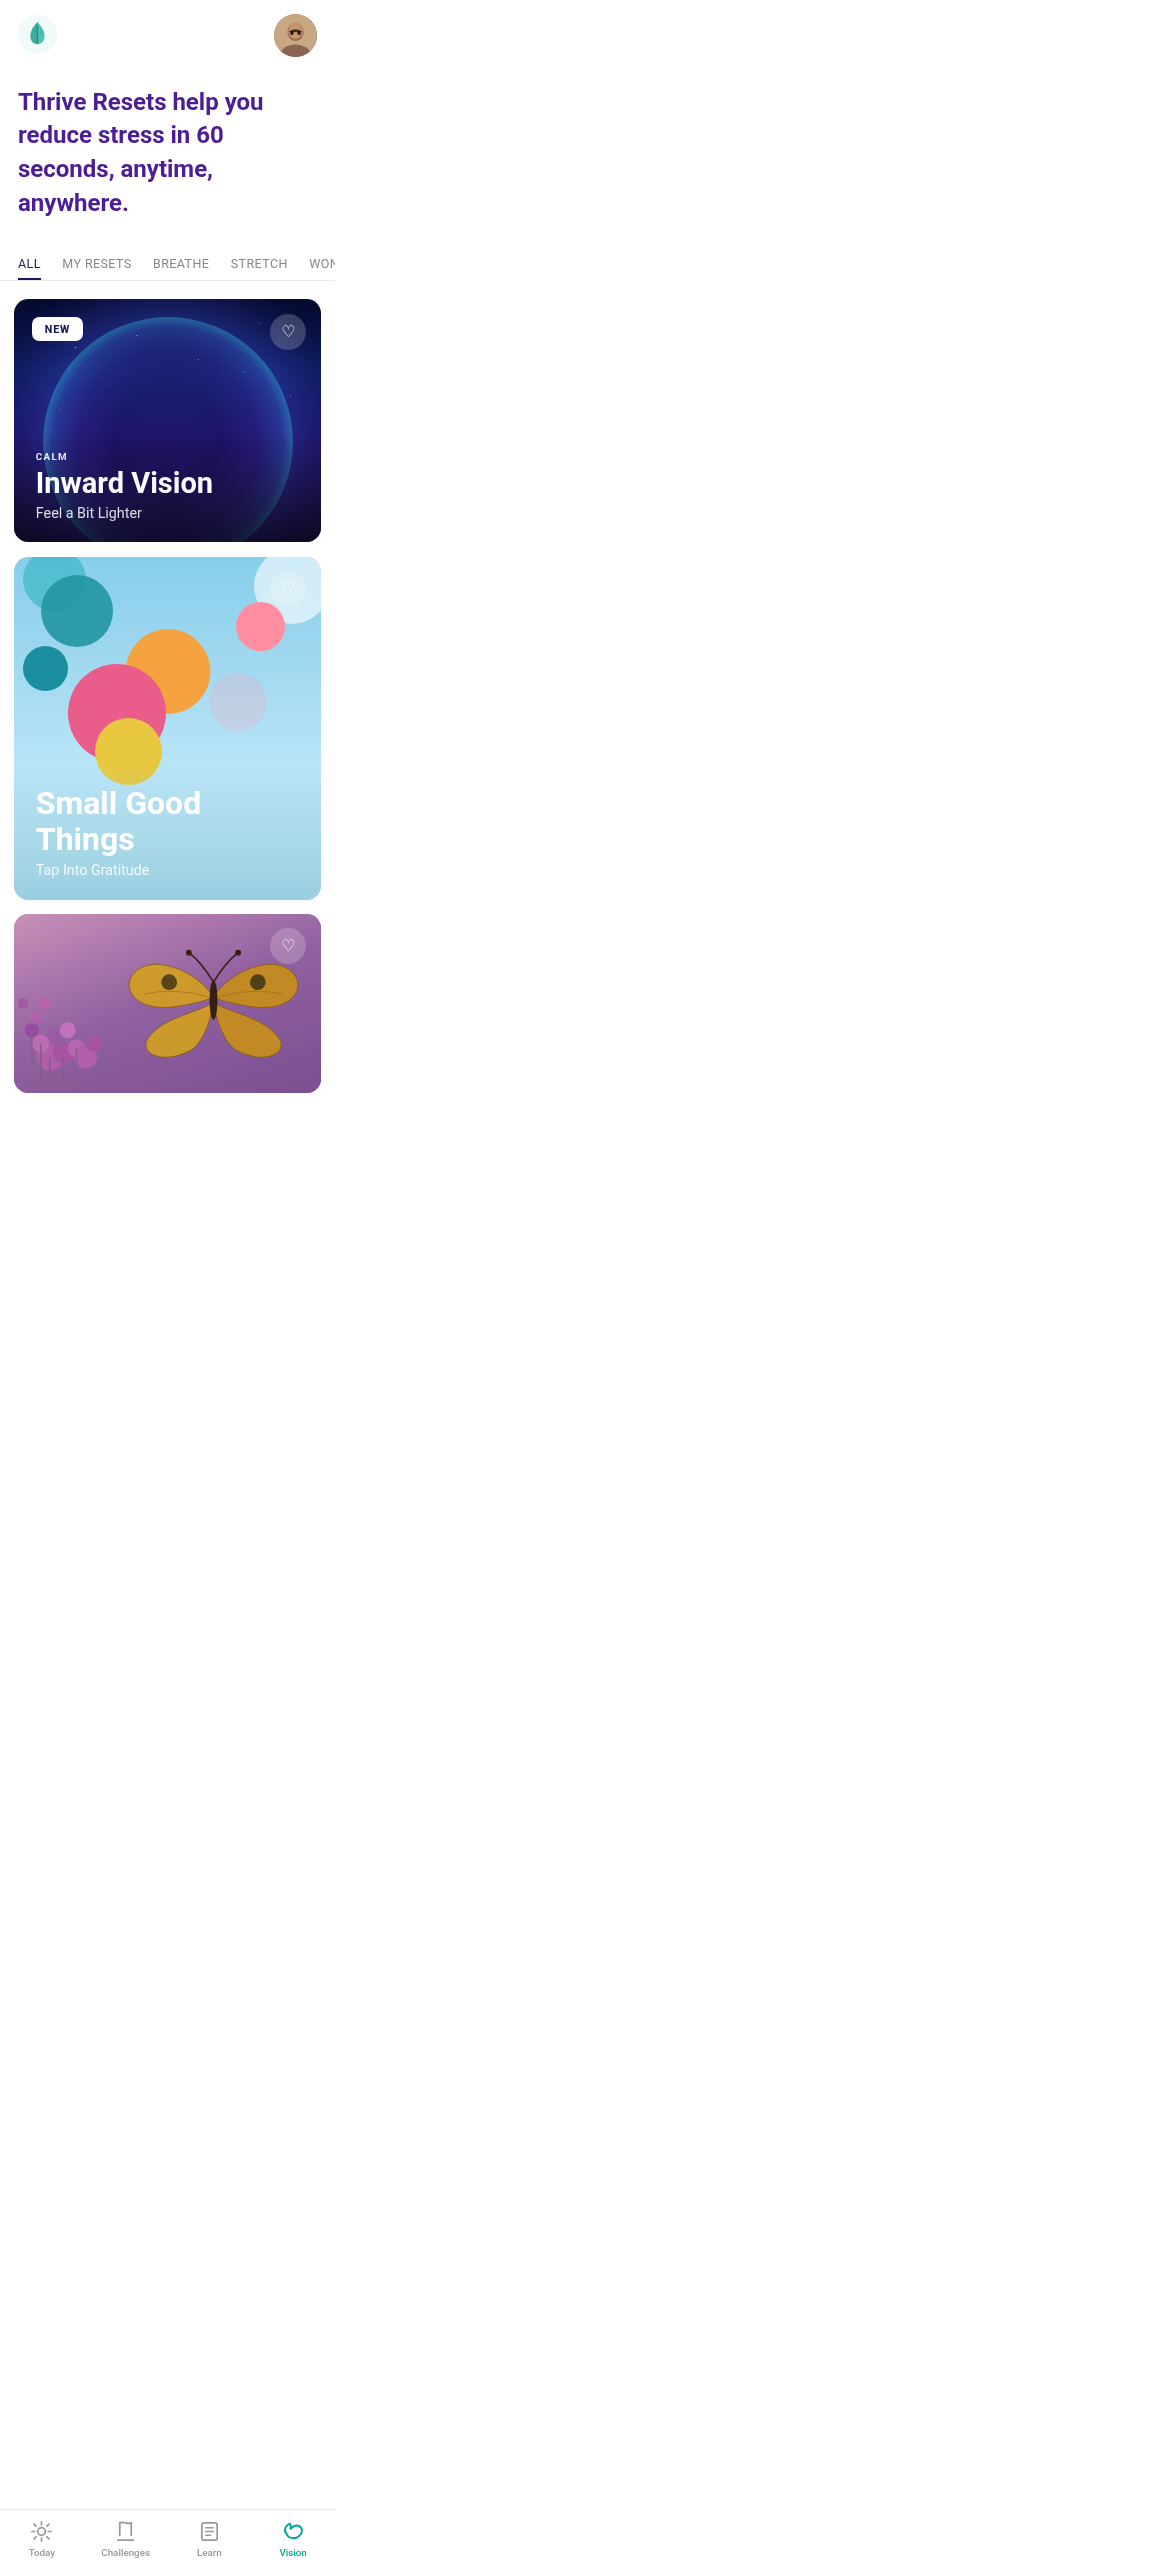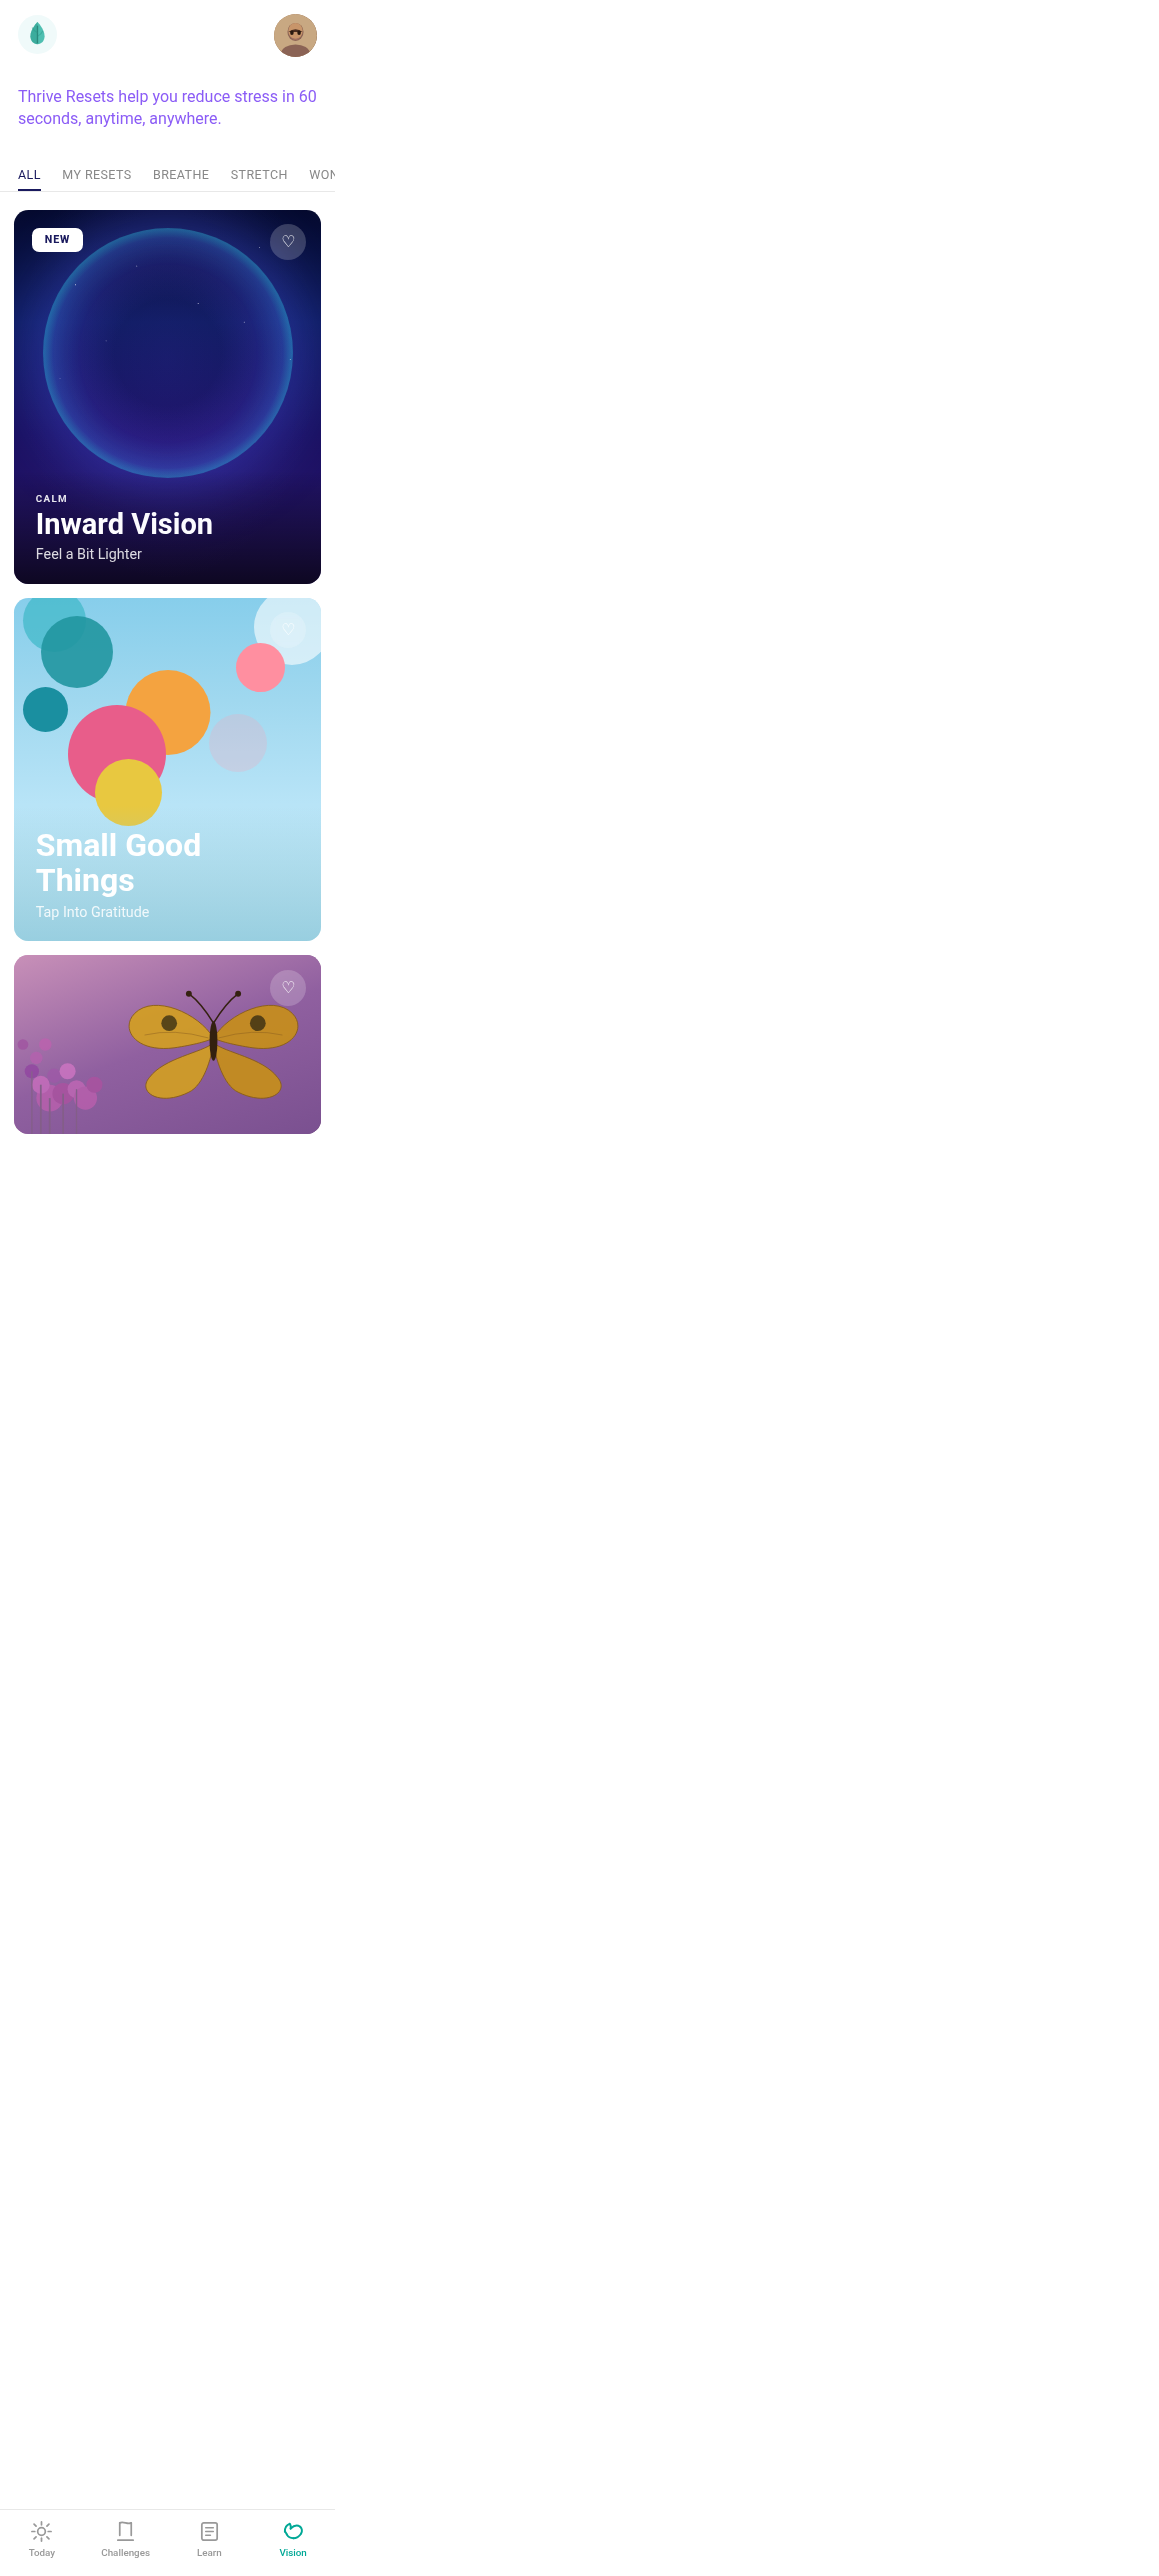--- a/index.html
+++ b/index.html
@@ -53,24 +53,24 @@
 
     .page-title {
       font-size: 38px;
       font-weight: 800;
       color: #1a1a5e;
       line-height: 1.1;
       margin-bottom: 12.5px;
     }
 
     .page-subtitle {
-      font-size: 16px;
-      color: #8b5cf6;
+      font-size: 24px;
+      color: #4c1d95;
       line-height: 1.4;
-      font-weight: 400;
+      font-weight: 700;
       margin-bottom: 21.5px;
     }
 
     
     .filter-tabs {
       display: flex;
       overflow-x: auto;
       padding: 0 18px;
       gap: 21.5px;
       border-bottom: 0.9px solid #e8e8e8;
@@ -106,21 +106,21 @@
     
     .reset-card {
       border-radius: 14.3px;
       overflow: hidden;
       position: relative;
       cursor: pointer;
     }
 
     
     .card-inward-vision {
-      height: 374px;
+      height: 243px;
       background: linear-gradient(180deg, #050a2e 0%, #0d1a5c 30%, #1a1060 60%, #2d1870 100%);
       position: relative;
       padding-left: 40px;
     }
 
     .card-inward-vision::before {
       content: '';
       position: absolute;
       top: 18px;
       left: 50%;

